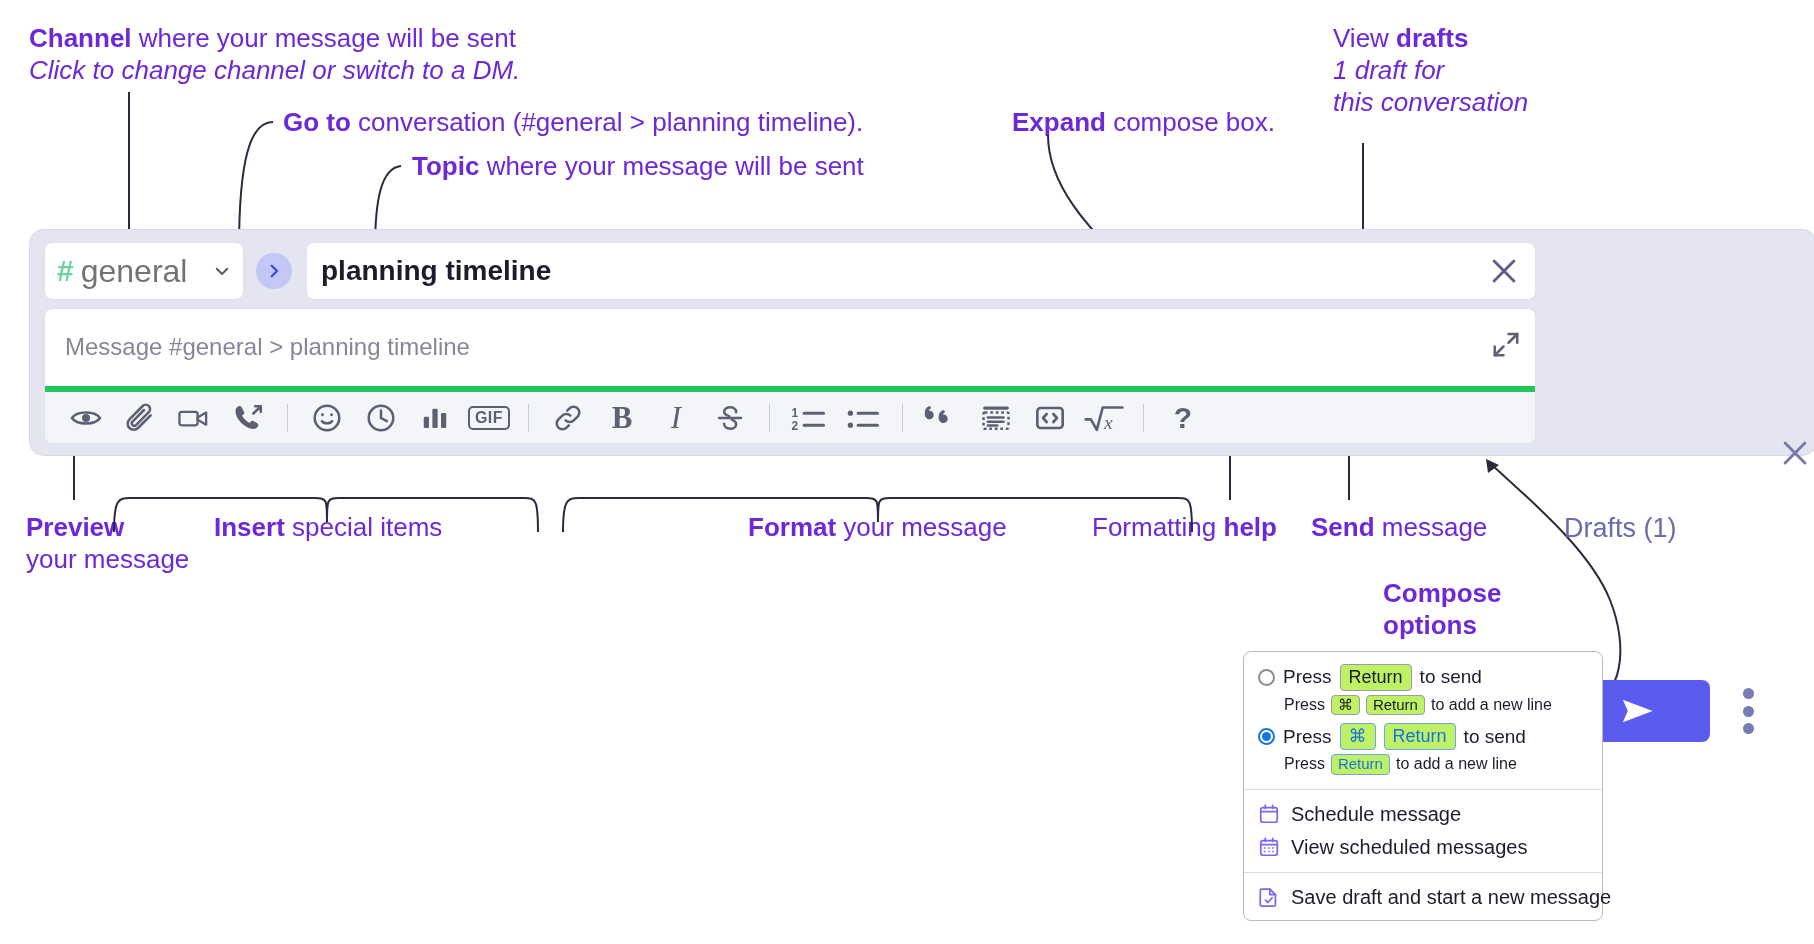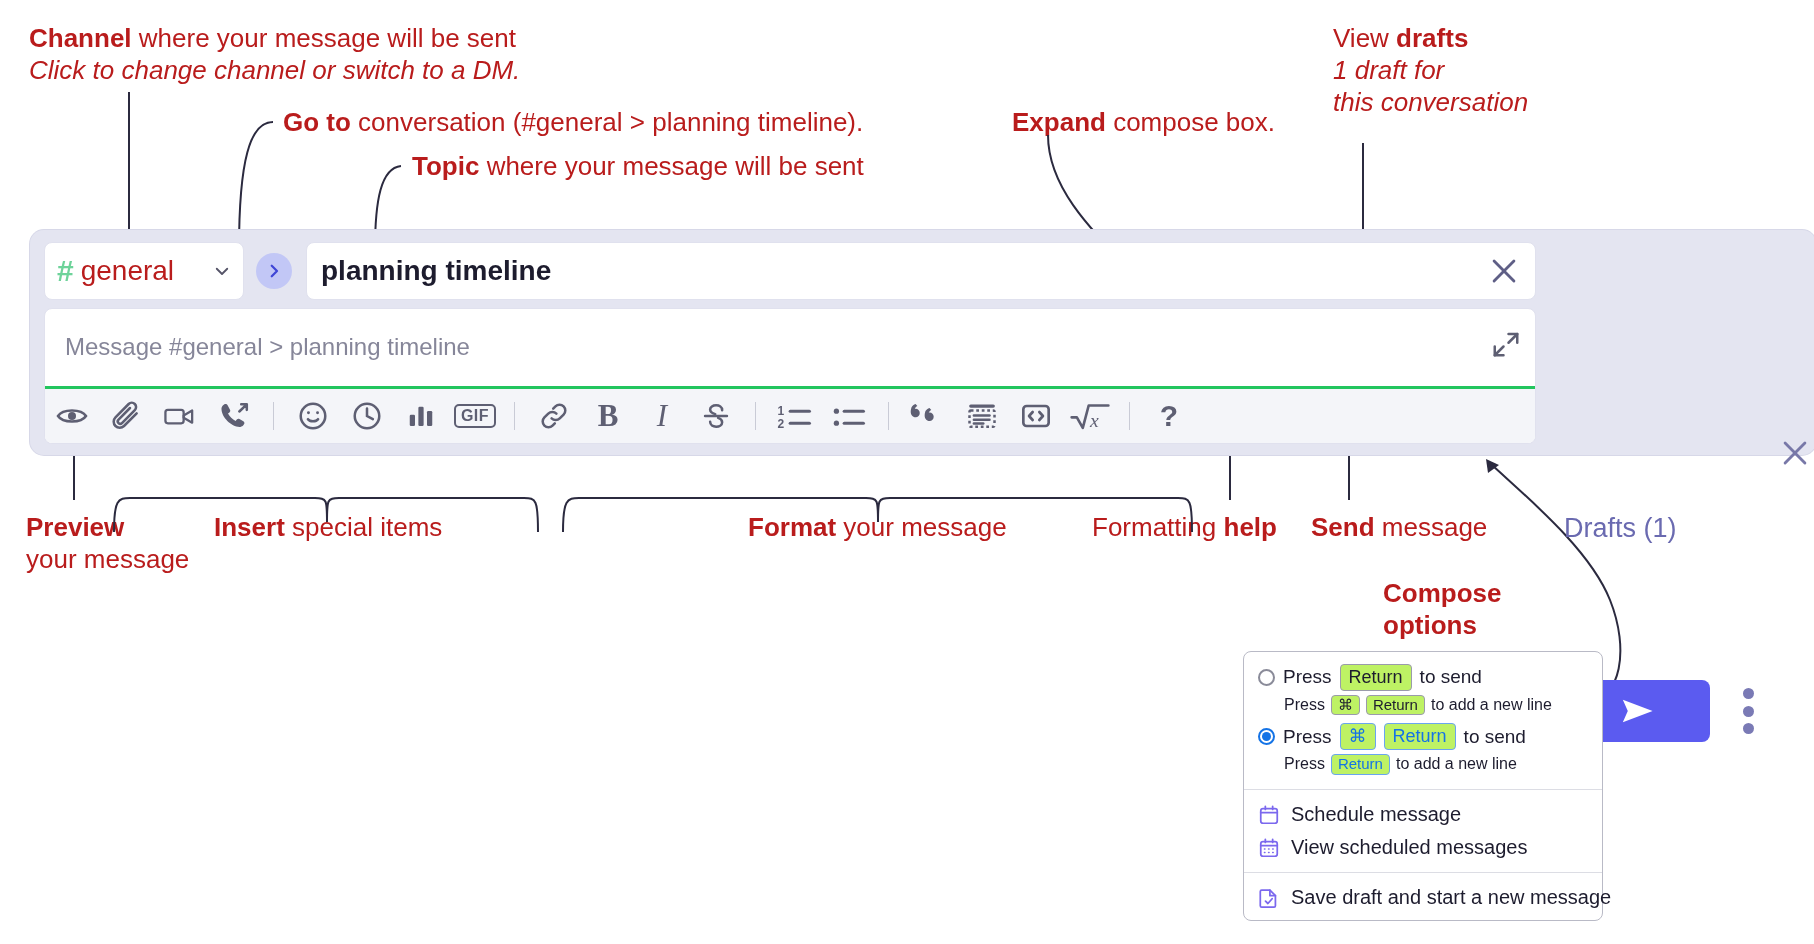--- a/index.html
+++ b/index.html
@@ -9,21 +9,21 @@
     background:#ffffff;
     font-family:"Liberation Sans", sans-serif;
     color:#26253b;
     position:relative;
     overflow:hidden;
   }
   .ann {
     position:absolute;
     font-size:26px;
     line-height:1.24;
-    color:#b91c1c;
+    color:#6d28d9;
     white-space:nowrap;
   }
   .ann b { font-weight:bold; }
   .ann i { font-style:italic; }
 
   
   #leaders {
     position:absolute; left:0; top:0; width:1814px; height:944px;
     pointer-events:none;
   }
@@ -58,22 +58,22 @@
     gap:8px;
   }
   .hash {
     color:#6ed39a;
     font-size:30px;
     font-weight:bold;
     line-height:1;
     letter-spacing:-1px;
   }
   #channel-name {
-    font-size:28px;
-    color:#b91c1c;
+    font-size:32px;
+    color:#737373;
     flex:1;
   }
   .chev { width:18px; height:18px; flex:none; }
 
   #goto-btn {
     position:absolute; left:212px; top:11px;
     width:36px; height:36px;
     border-radius:50%;
     background:#c2c7f6;
     display:flex; align-items:center; justify-content:center;
@@ -104,22 +104,23 @@
     font-size:24px; color:#868699;
   }
   #expand-btn {
     position:absolute; right:14px; top:20px;
     width:30px; height:30px;
   }
   #toolbar {
     position:absolute; left:0; bottom:0;
     width:1492px; height:57px;
     background:#f4f5f9;
-    border-top:3px solid #22c55e;
+    border-top:6px solid #22c55e;
     display:flex; align-items:center;
+    padding-left:14px;
     gap:0px;
   }
   .tool {
     width:54px; height:44px;
     display:flex; align-items:center; justify-content:center;
     color:#5e5f73;
     flex:none;
   }
   .tool svg { display:block; }
   .sep {
@@ -207,21 +208,21 @@
     padding:1px 8px;
     font-size:18px;
     line-height:1.25;
     background:#bef264;
     display:inline-block;
   }
   .key.sm { font-size:15px; padding:0px 6px; }
   .key.blue { border-color:#6aa5ef; color:#1473e6; }
   .menu-div { height:1px; background:#dcdde4; margin:8px 0; }
   .menu-item {
-    display:flex; align-items:flex-end;
+    display:flex; align-items:center;
     gap:11px;
     padding:5px 14px;
     font-size:20px;
     white-space:nowrap;
   }
   .mi-ico { width:22px; height:22px; flex:none; color:#7b68ee; }
 </style>
 </head>
 <body>
 

